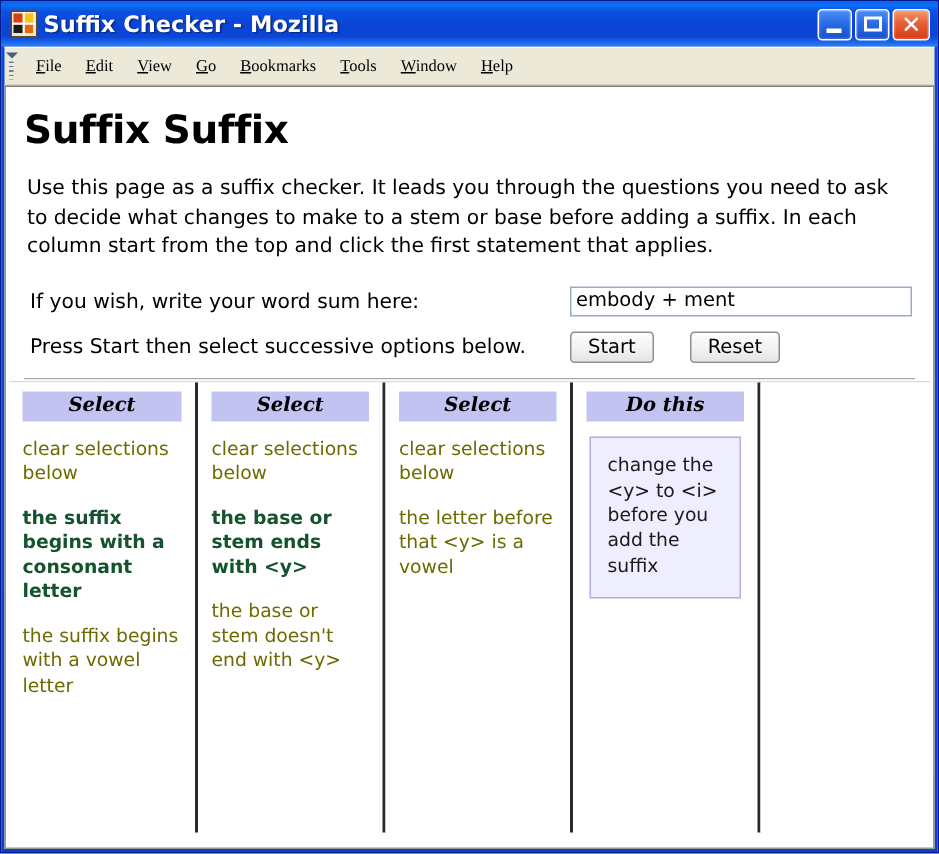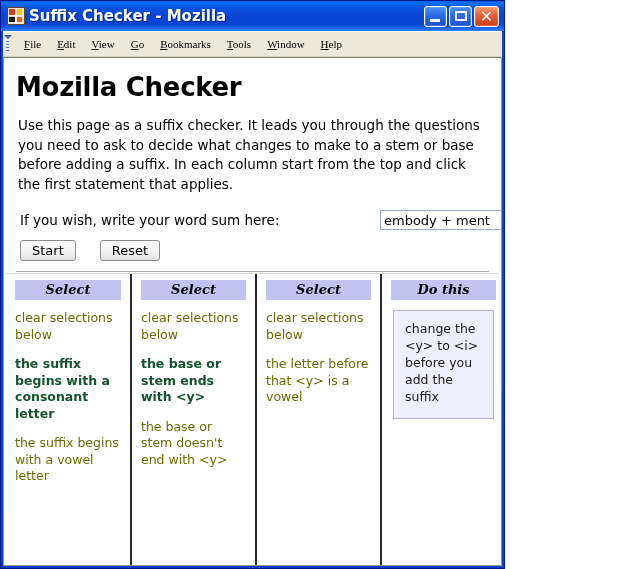--- a/index.html
+++ b/index.html
@@ -11,21 +11,21 @@
     width: 626px;
     height: 569px;
     overflow: hidden;
     font-family: "DejaVu Sans", sans-serif;
   }
 
   
   #window {
     position: absolute;
     left: 0; top: 0;
-    width: 505px;
+    width: 626px;
     height: 569px;
     box-sizing: border-box;
     background: linear-gradient(to bottom, #0a48d8 0%, #0a3fd0 100%);
     border: 1px solid #001a8c;
     display: flex;
     flex-direction: column;
   }
 
   
   #titlebar {
@@ -284,29 +284,30 @@
     <div class="menu-item"><u>V</u>iew</div>
     <div class="menu-item"><u>G</u>o</div>
     <div class="menu-item"><u>B</u>ookmarks</div>
     <div class="menu-item"><u>T</u>ools</div>
     <div class="menu-item"><u>W</u>indow</div>
     <div class="menu-item"><u>H</u>elp</div>
   </div>
 
   <div id="content">
     <div id="page">
-      <div id="page-title">Mozilla Checker</div>
+      <div id="page-title">Suffix Suffix</div>
       <div id="intro">Use this page as a suffix checker.  It leads you through the questions you need to ask to decide what changes to make to a stem or base before adding a suffix.  In each column start from the top and click the first statement that applies.</div>
 
       <div class="form-row">
         <span class="form-label">If you wish, write your word sum here:</span>
         <input id="wordsum" type="text" value="embody + ment" style="">
       </div>
 
       <div class="form-row">
+        <span class="form-label">Press Start then select successive options below.</span>
         <button class="btn">Start</button>
         <button class="btn">Reset</button>
       </div>
 
       <hr class="sep">
     </div>
 
     <div id="columns">
 
       <div class="col c1">

